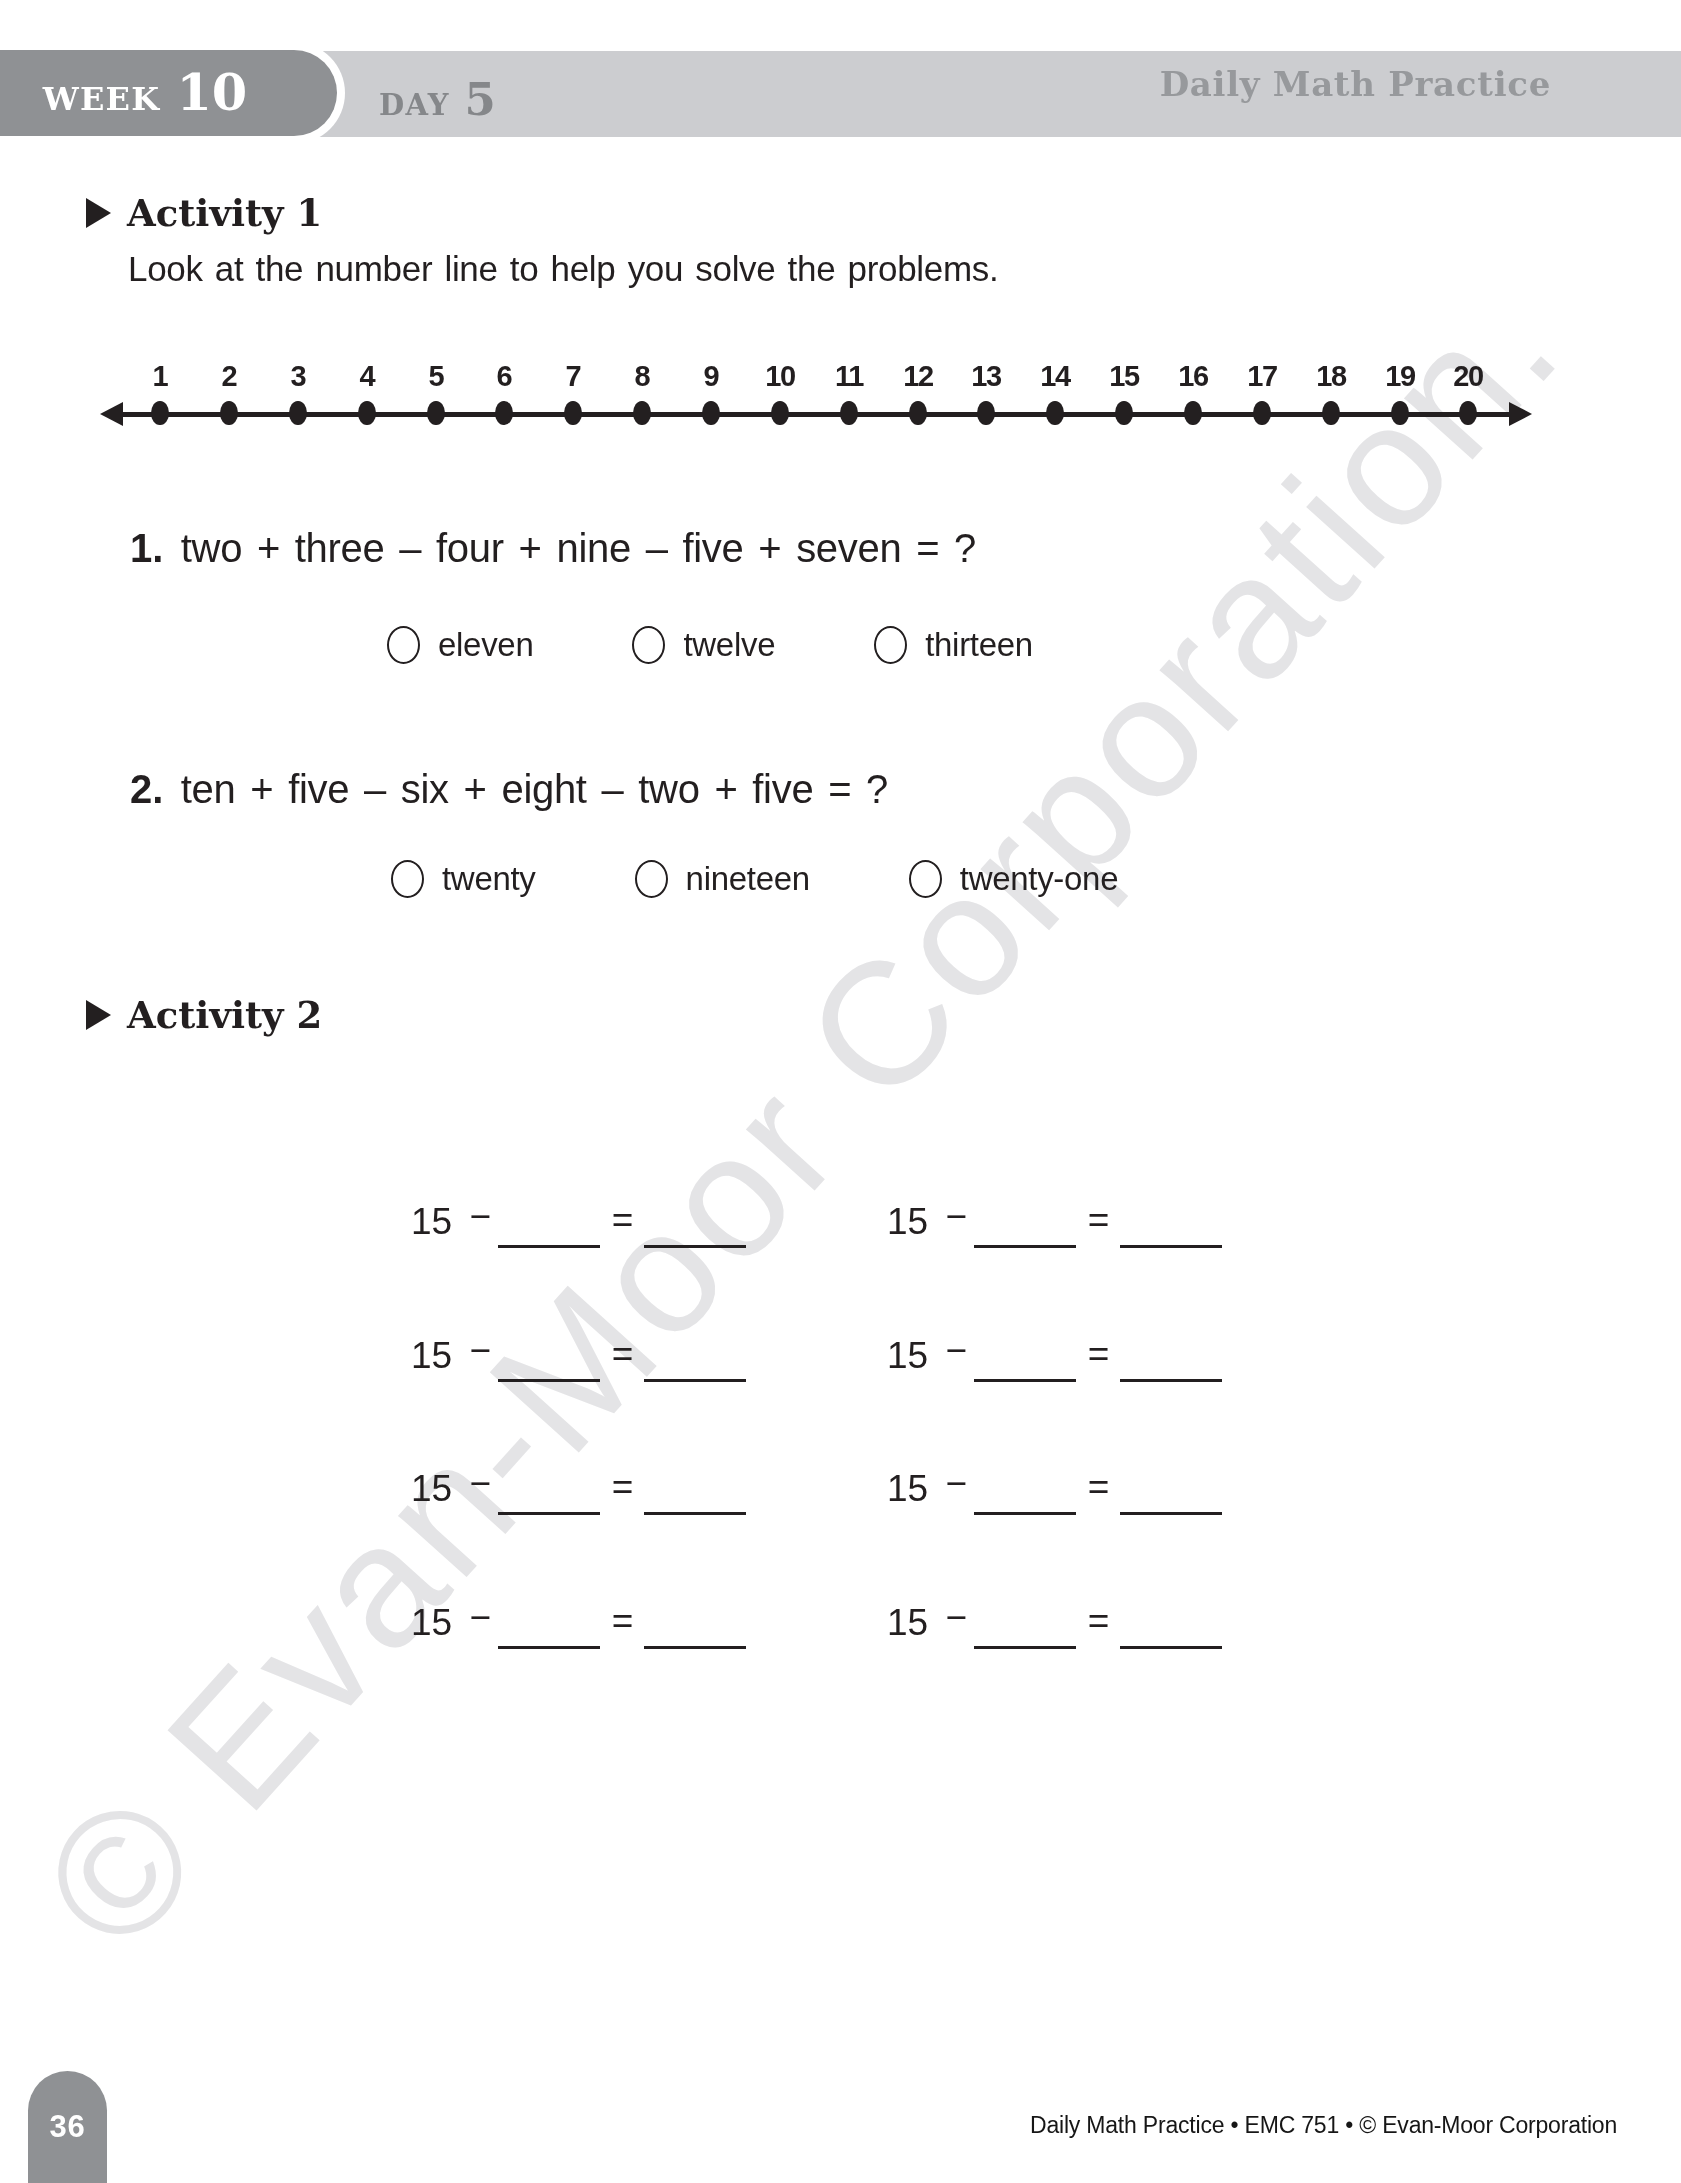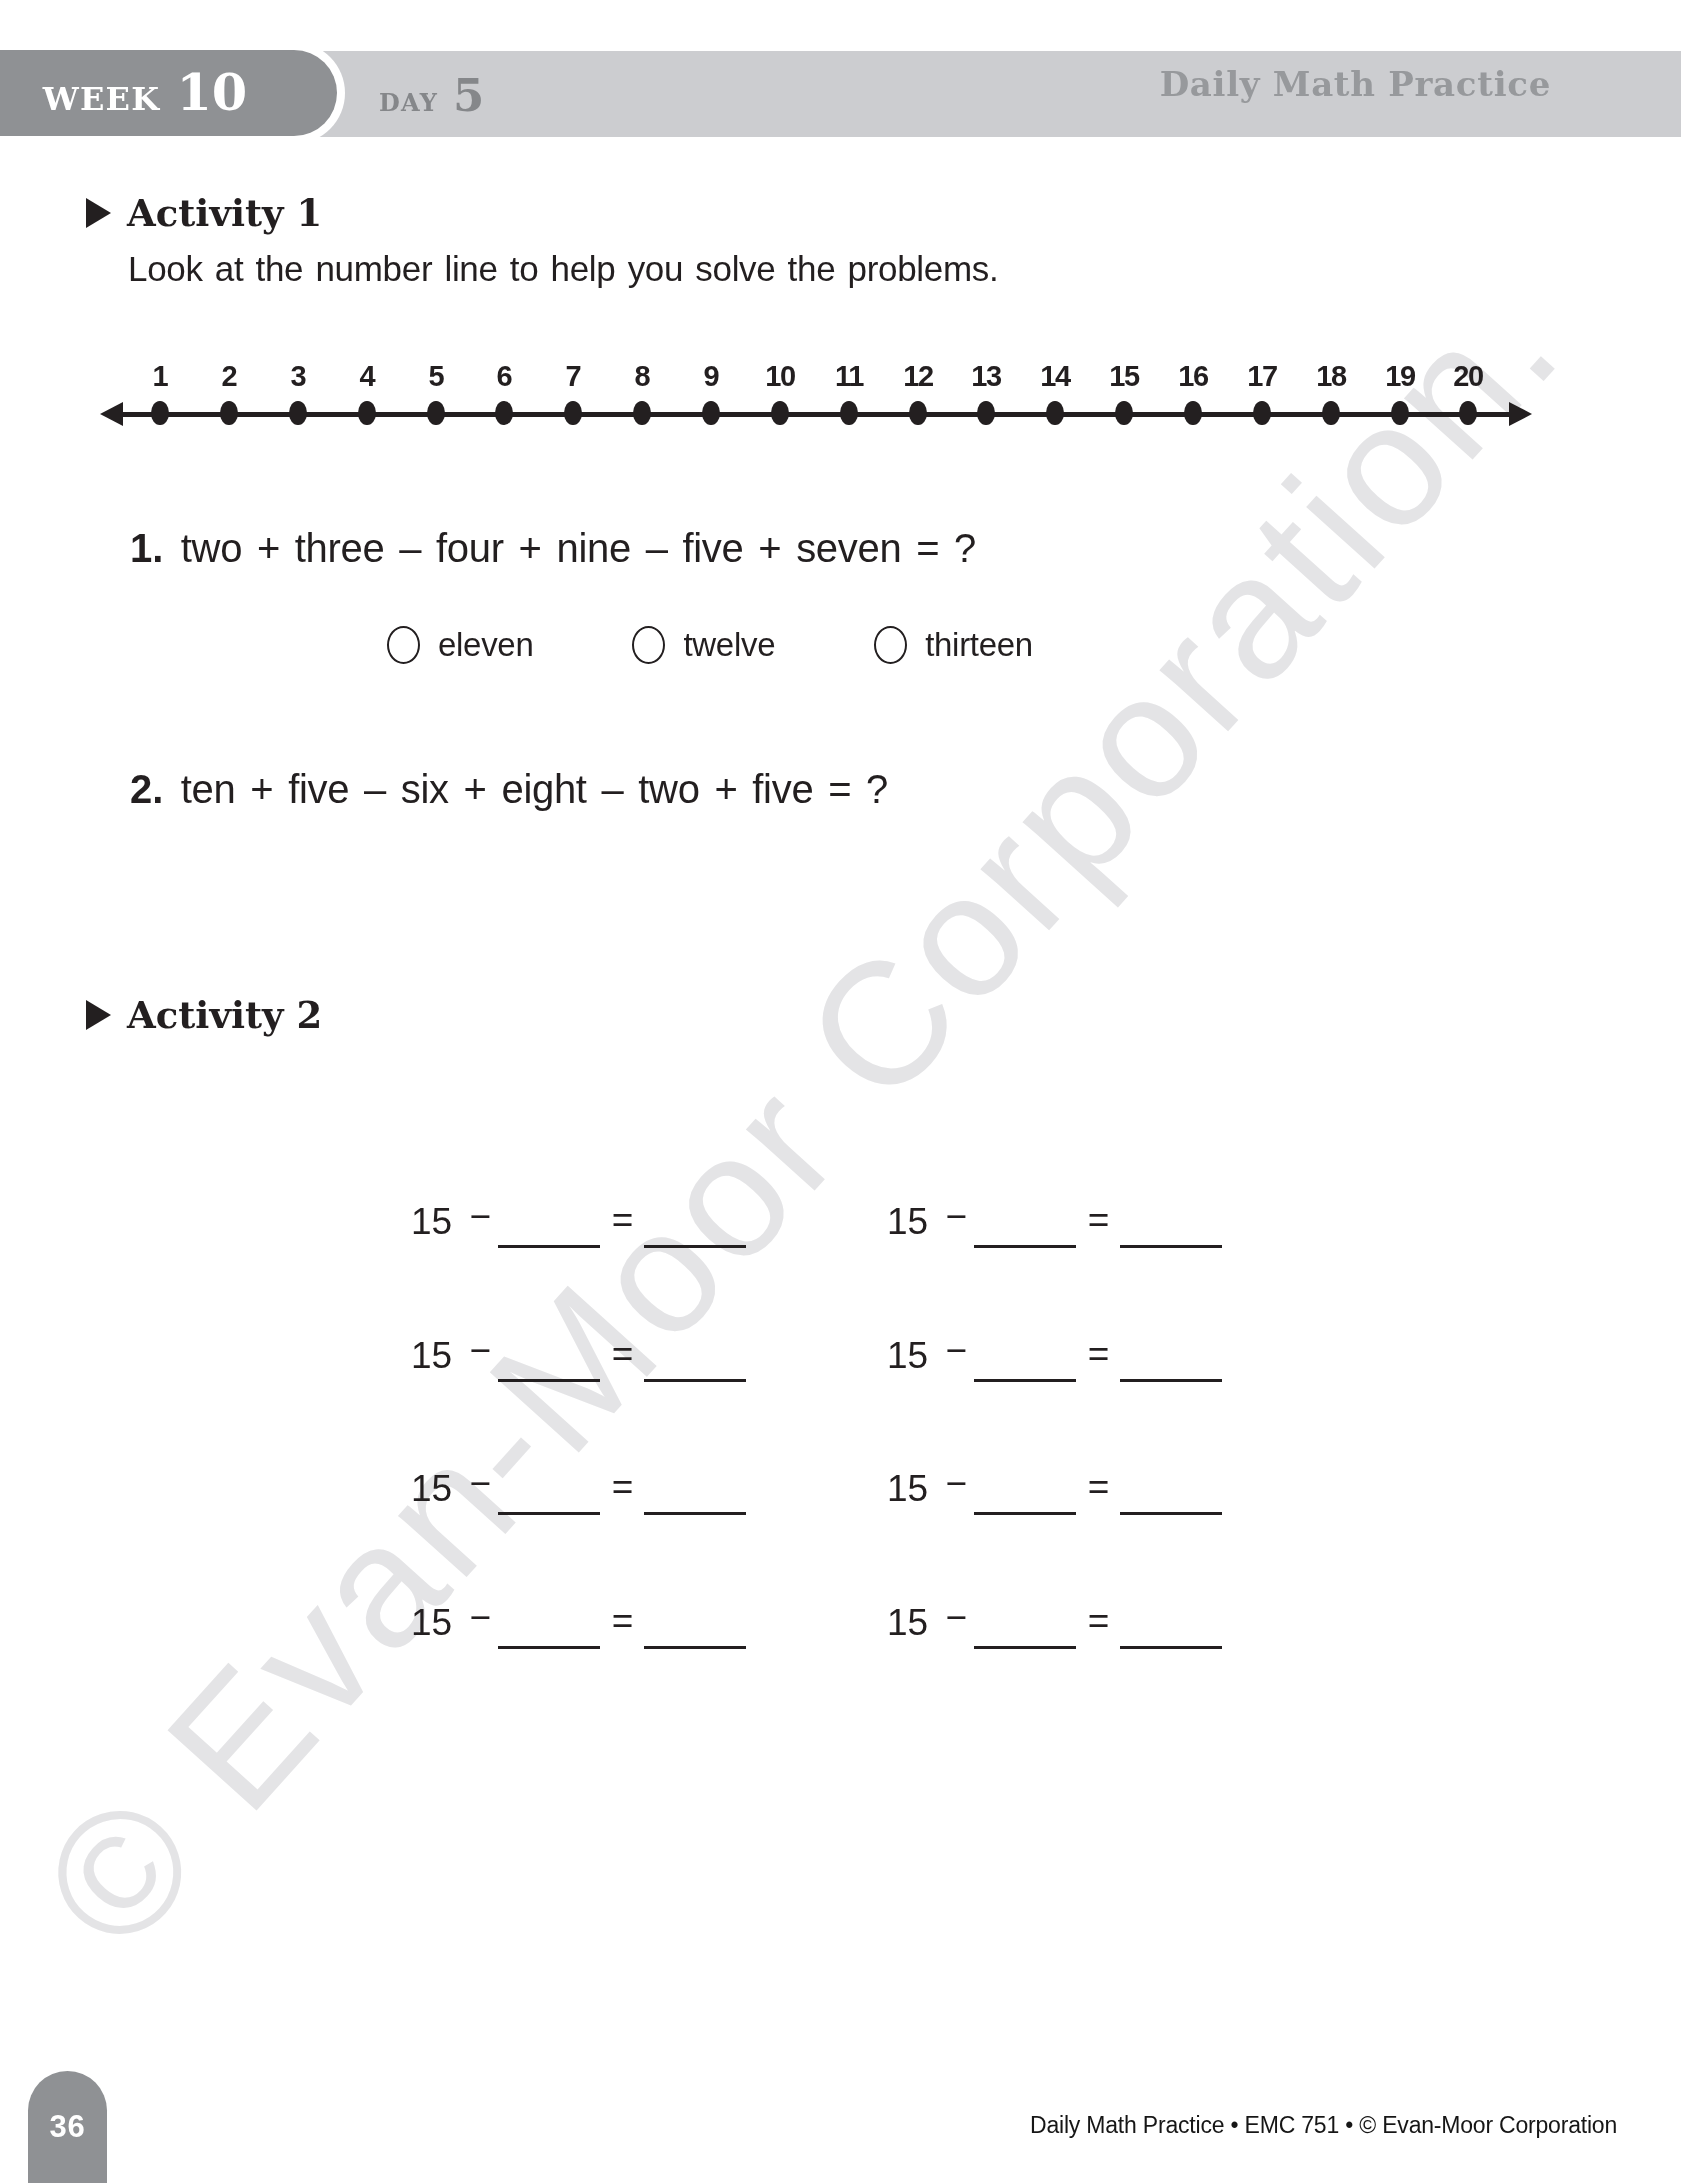--- a/index.html
+++ b/index.html
@@ -60,21 +60,21 @@
   .week-label{font-size:32px;letter-spacing:1.3px;}
   .week-num{font-size:51px;line-height:.9;}
   .day-badge{
     position:absolute;left:379px;top:51px;height:86px;
     display:flex;align-items:baseline;gap:14.7px;
     padding-top:19px;
     z-index:3;
     font-family:"DejaVu Serif","Liberation Serif",serif;
     font-weight:bold;color:var(--day-text);
   }
-  .day-label{font-size:24px;letter-spacing:1.3px;margin-top:18px;}
+  .day-label{font-size:29px;letter-spacing:1.3px;margin-top:18px;}
   .day-num{font-size:45px;line-height:.95;}
   .book-title{
     position:absolute;right:130px;top:64px;
     z-index:3;
     font-family:"DejaVu Serif","Liberation Serif",serif;
     font-weight:bold;font-size:34px;
     color:var(--title-text);
     letter-spacing:0.7px;
     text-align:center;
   }
@@ -316,20 +316,34 @@
       </div>
       <div class="option">
         <span class="bubble"></span>
         <span class="opt-label">thirteen</span>
       </div>
     </div>
 
   <div class="question" id="question-2">
     <span class="qnum">2.</span><span>ten + five – six + eight – two + five = ?</span>
   </div>
+  <div class="options" id="options-2">
+      <div class="option">
+        <span class="bubble"></span>
+        <span class="opt-label">twenty</span>
+      </div>
+      <div class="option">
+        <span class="bubble"></span>
+        <span class="opt-label">nineteen</span>
+      </div>
+      <div class="option">
+        <span class="bubble"></span>
+        <span class="opt-label">twenty-one</span>
+      </div>
+    </div>
 
   <div class="activity-head" id="activity2-head">
     <span class="arrow-icon"></span>
     <span class="activity-title">Activity 2</span>
   </div>
 
   <div>
       <div class="eq" style="left: 411px; top: 1198px;">
         <span class="eq-num">15</span>
         <span class="eq-op">−</span>

